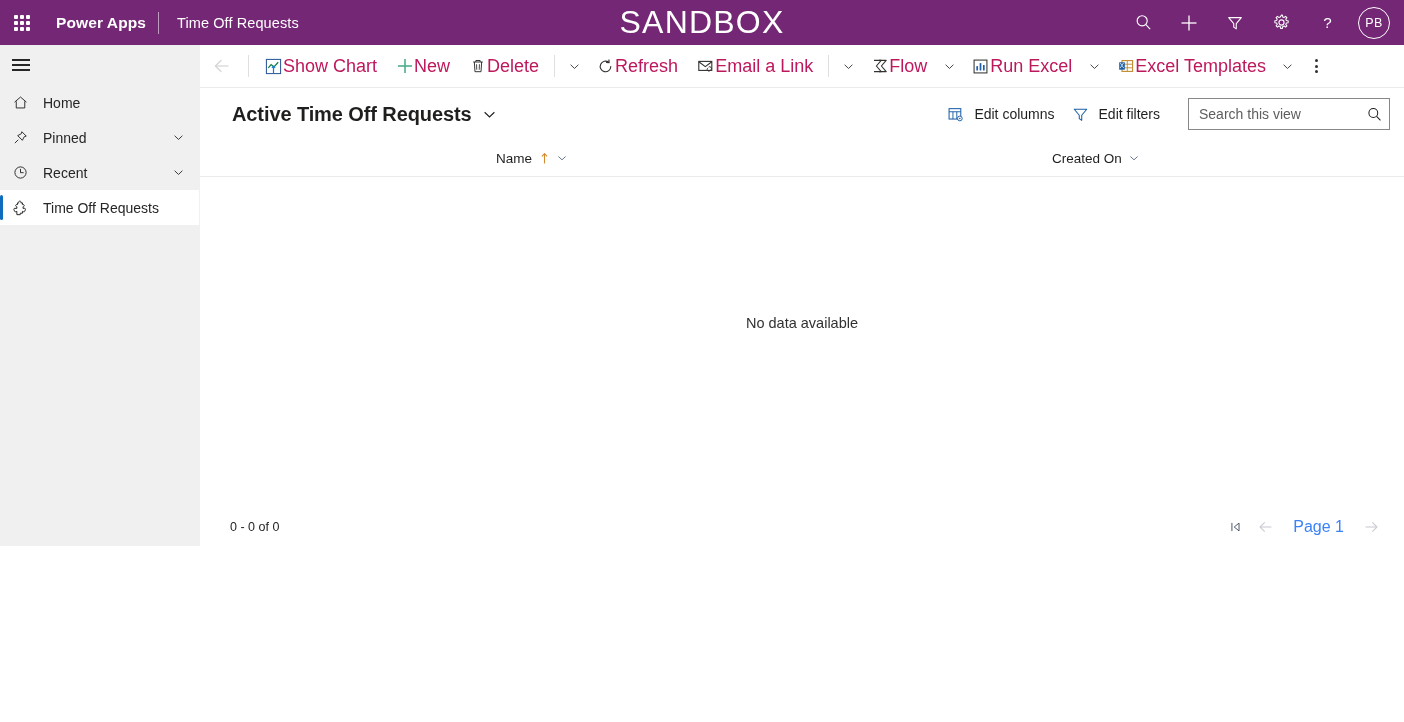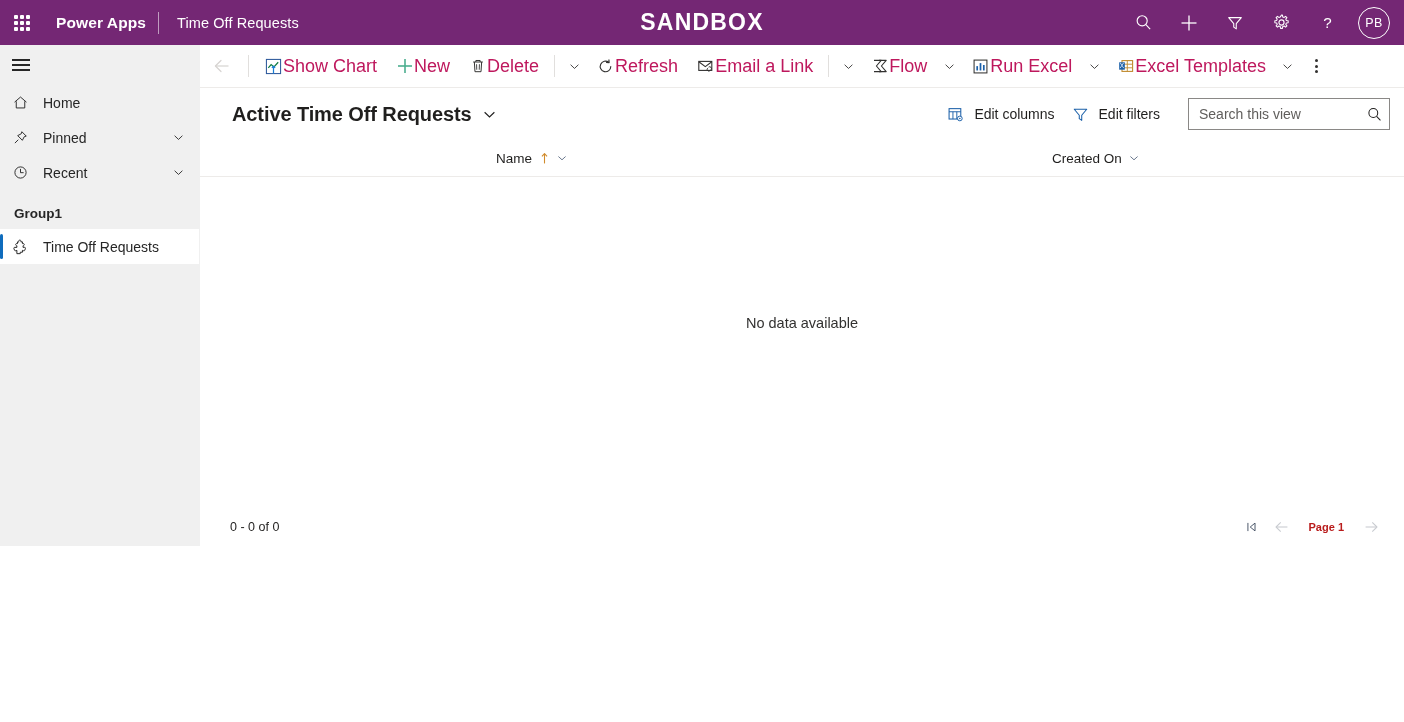--- a/index.html
+++ b/index.html
@@ -34,21 +34,21 @@
     padding: 0 12px 0 12px; letter-spacing: .1px;
   }
   .brand-sep { width: 1px; height: 22px; background: rgba(255,255,255,.55); }
   .app-name { font-size: 14.5px; color: #ffffff; padding-left: 18px; letter-spacing: .1px; }
   .env-title {
     position: absolute; left: 0; right: 0; top: 0; height: 45px;
     display: flex; align-items: center; justify-content: center;
     pointer-events: none;
   }
   .env-title span {
-    font-size: 23px; font-weight: 700; letter-spacing: 1.2px; color: #ffffff;
+    font-size: 32px; font-weight: 400; letter-spacing: 1.2px; color: #ffffff;
     font-family: "Liberation Sans", sans-serif;
   }
   .top-right {
     margin-left: auto; display: flex; align-items: center; height: 45px;
     padding-right: 10px; position: relative; z-index: 3;
   }
   .top-icon {
     width: 46px; height: 45px; display: flex; align-items: center; justify-content: center;
     cursor: pointer;
   }
@@ -167,21 +167,21 @@
   
   .footer {
     height: 38px; min-height: 38px; display: flex; align-items: center;
     padding: 0 18px 0 30px;
   }
   .rowcount { font-size: 12.5px; color: #201f1e; }
   .pager { margin-left: auto; display: flex; align-items: center; }
   .pager-btn {
     width: 30px; height: 30px; display: flex; align-items: center; justify-content: center; cursor: pointer;
   }
-  .page-label { font-size: 11px; color: #b91c1c; padding: 0 12px; font-weight: bold; }
+  .page-label { font-size: 16px; color: #3b82f6; padding: 0 12px; }
 </style>
 </head>
 <body>
 
 <div class="app">
 
   <div class="topbar">
     <div class="waffle">
       <div class="waffle-grid">
         <i></i>
@@ -280,21 +280,20 @@
           </svg>
         </span>
         <span class="nav-label">Recent</span>
         <span class="nav-chev">
           <svg width="13" height="13" viewBox="0 0 16 16" fill="none">
             <path d="M3.2 5.8 L8 10.4 L12.8 5.8" stroke="#262626" stroke-width="1.1"></path>
           </svg>
         </span>
       </div>
 
-      <div class="group-head">Group1</div>
 
       <div class="nav-item selected">
         <span class="sel-bar"></span>
         <span class="nav-ico">
           <svg width="18" height="18" viewBox="0 0 20 20" fill="none">
             <path d="M7.4 3.6 C7.4 2.6 8.3 2.1 9.2 2.4 C9.9 2.7 10.2 3.6 9.8 4.3 L11.6 4.3 L11.6 6.2 C12.3 5.8 13.2 6.1 13.5 6.8 C13.8 7.7 13.3 8.6 12.3 8.6 L12.3 10.4 L14.1 10.4 C14.7 10.4 15.1 11 14.9 11.6 L14.2 13.6 C14 14.1 13.5 14.4 13 14.2 L11.6 13.7 L11.6 15.8 L9.2 15.8 L9.2 17.4 L5.4 17.4 L5.4 13.7 L4 14.2 C3.5 14.4 3 14.1 2.8 13.6 L2.1 11.6 C1.9 11 2.3 10.4 2.9 10.4 L5.4 10.4 L5.4 8.6 C4.4 8.6 3.9 7.7 4.2 6.8 C4.5 6.1 5.4 5.8 6.1 6.2 L6.1 4.3 L7.9 4.3" stroke="#262626" stroke-width="1.1" stroke-linejoin="round"></path>
           </svg>
         </span>
         <span class="nav-label">Time Off Requests</span>
       </div>

